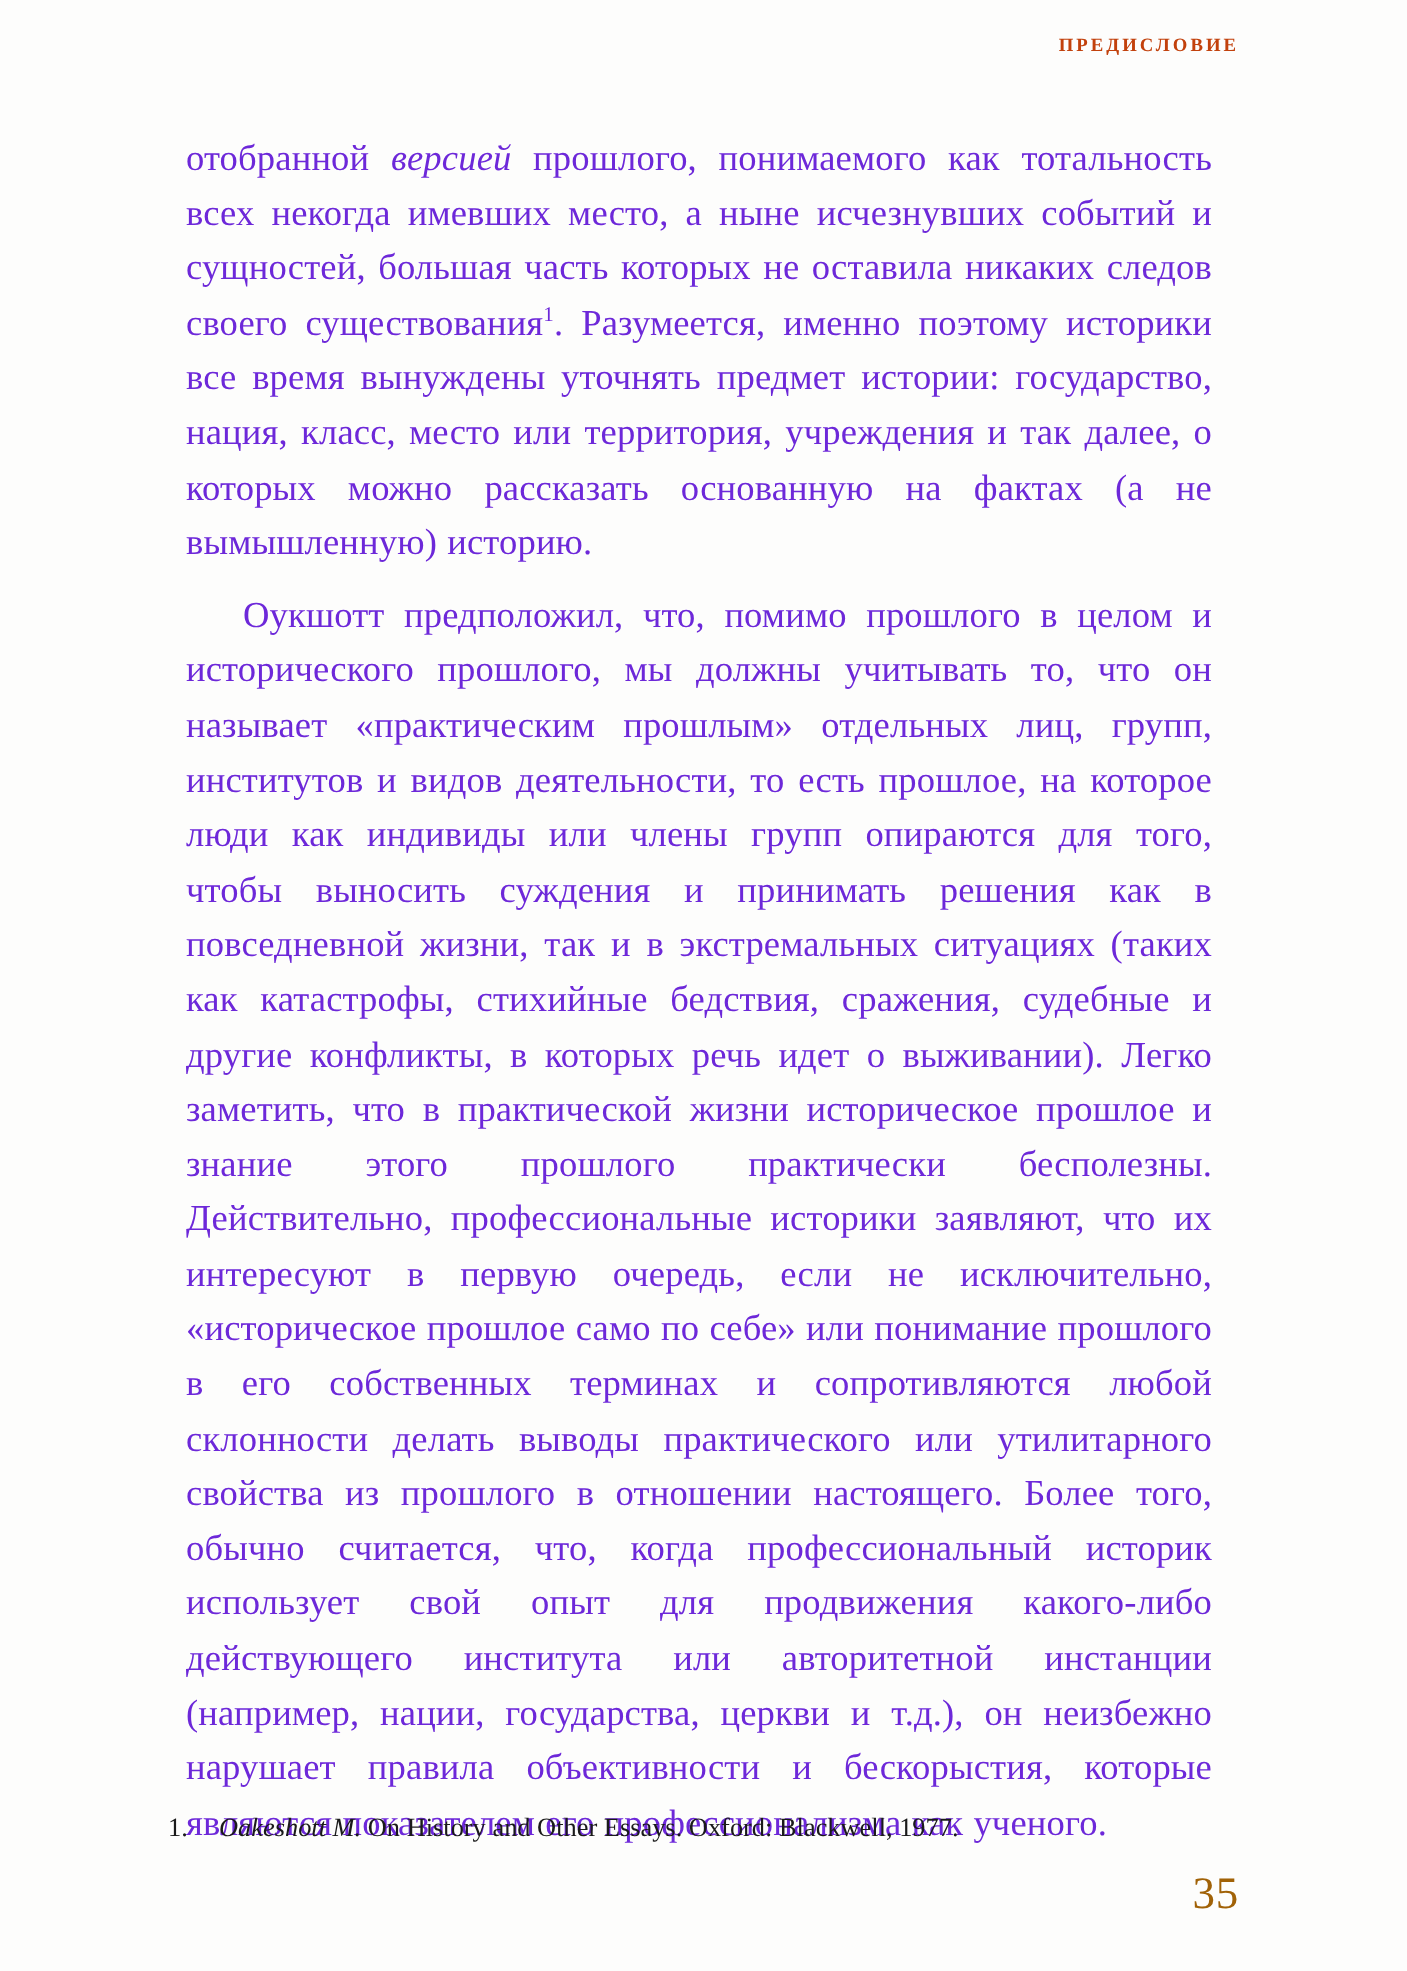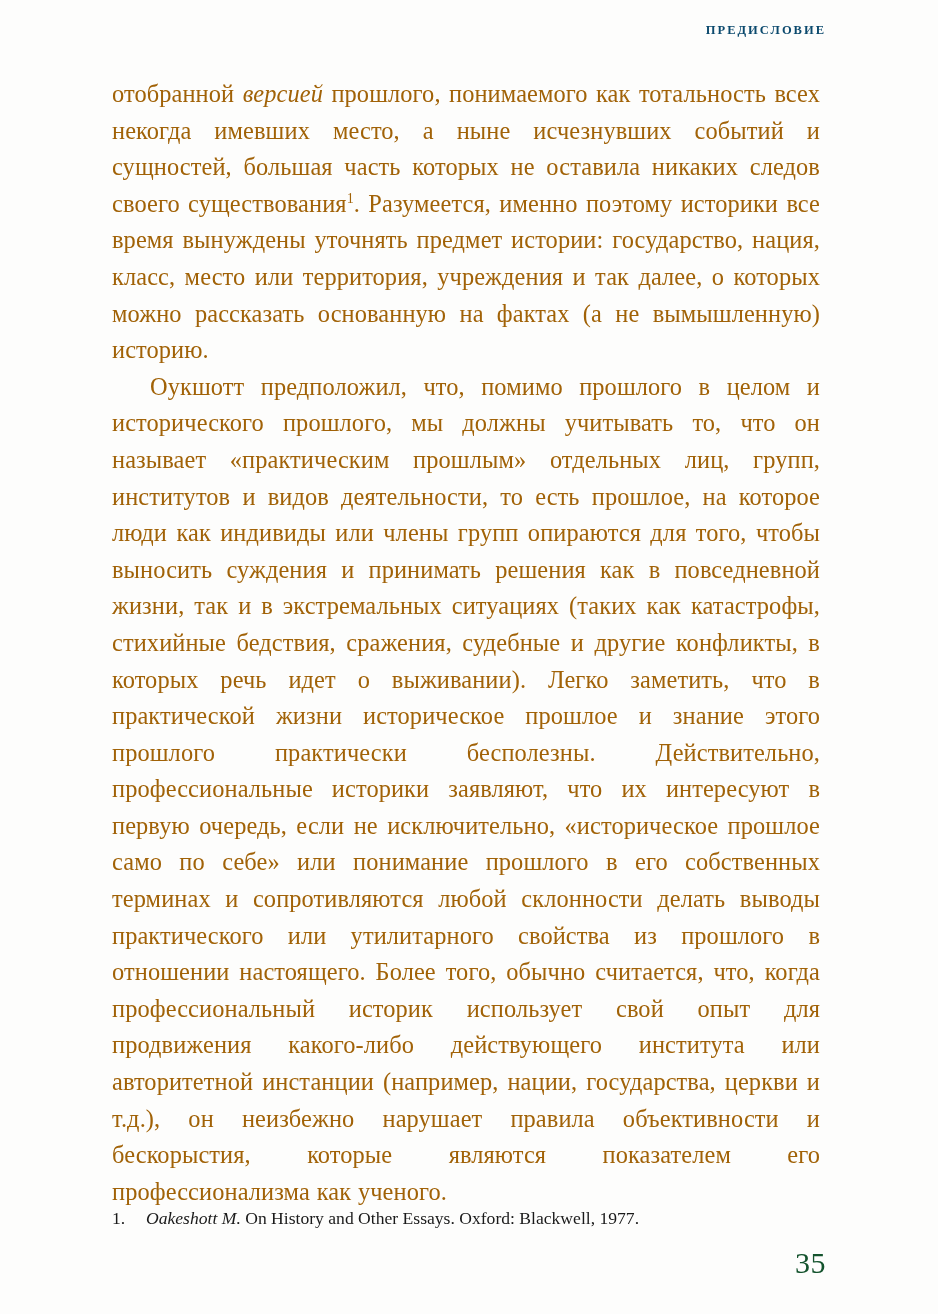--- a/index.html
+++ b/index.html
@@ -23,42 +23,42 @@
     background: #fdfdfc;
   }
   .running-head {
     position: absolute;
     top: 22px;
     right: 112px;
     font-size: 13px;
     letter-spacing: 1.6px;
     font-variant: small-caps;
     text-transform: lowercase;
-    color: #0c4a6e;
+    color: #c2410c;
     font-weight: 600;
   }
   .running-head .rh-text {
     text-transform: uppercase;
     font-size: 12.5px;
     letter-spacing: 2px;
   }
   .body-block {
     position: absolute;
     top: 76px;
     left: 112px;
     width: 708px;
   }
   p.para {
-    margin: 0;
+    margin: 12px;
     font-size: 24.4px;
     line-height: 36.6px;
     text-align: justify;
     text-justify: inter-word;
     letter-spacing: 0.1px;
-    color: #a16207;
+    color: #6d28d9;
     word-spacing: 0.6px;
   }
   p.para.indent {
     text-indent: 38px;
   }
   em {
     font-style: italic;
   }
   sup.fn {
     font-size: 14px;
@@ -81,21 +81,21 @@
   }
   .footnote .fn-author {
     font-style: italic;
     margin-top: 24px;
   }
   .folio {
     position: absolute;
     bottom: 34px;
     right: 112px;
     font-size: 30px;
-    color: #14532d;
+    color: #a16207;
     letter-spacing: 0.5px;
   }
 </style>
 </head>
 <body>
 
 <div class="page">
 
   <div class="running-head">
     <span class="rh-text">ПРЕДИСЛОВИЕ</span>

